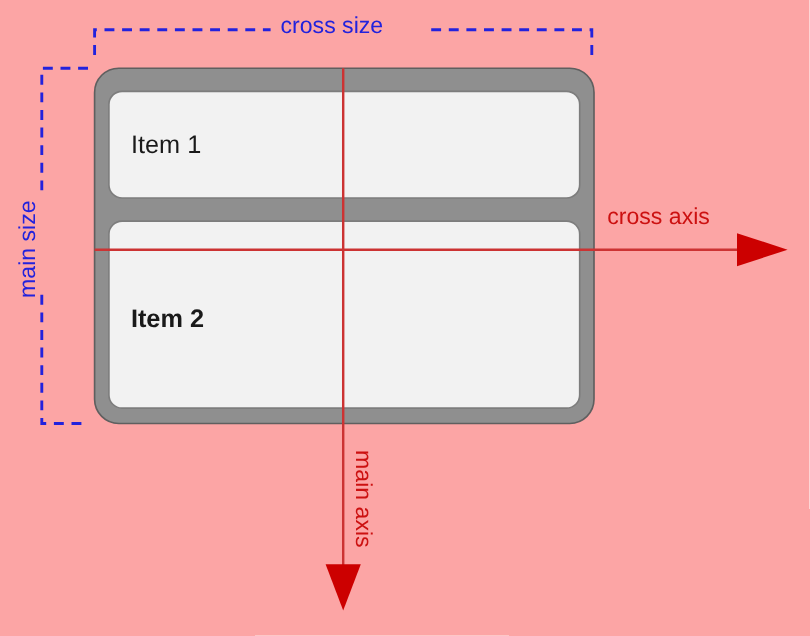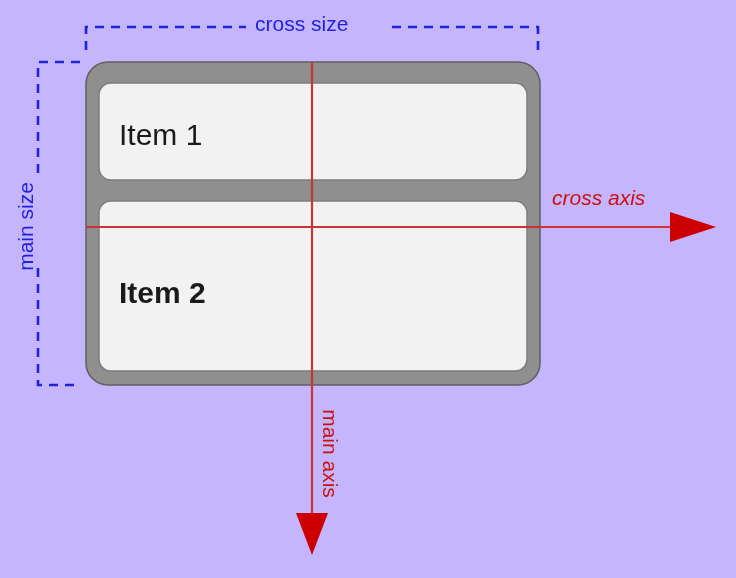--- a/index.html
+++ b/index.html
@@ -7,21 +7,21 @@
     padding: 0;
     background: #ffffff;
   }
   body {
     font-family: "Liberation Sans", sans-serif;
   }
   #stage {
     position: relative;
     width: 736px;
     height: 578px;
-    background: #c4b5fd;
+    background: #fca5a5;
     overflow: hidden;
   }
   #diagram-svg {
     position: absolute;
     left: 0;
     top: 0;
     width: 736px;
     height: 578px;
   }
   .lbl {
@@ -32,36 +32,35 @@
   .lbl-blue {
     color: #2222dd;
     font-size: 21px;
   }
   .lbl-red {
     color: #cc1111;
     font-size: 21px;
   }
   .lbl-item {
     color: #1a1a1a;
-    font-size: 30px;
+    font-size: 23px;
   }
   #label-cross-size {
     left: 255px;
     top: 13px;
   }
   #label-main-size {
     left: -19px;
     top: 216px;
     transform: rotate(-90deg);
     transform-origin: center center;
   }
   #label-cross-axis {
     left: 552px;
     top: 187px;
-    font-style: italic;
   }
   #label-main-axis {
     left: 286px;
     top: 443px;
     transform: rotate(90deg);
     transform-origin: center center;
   }
   #label-item-1 {
     left: 119px;
     top: 120px;

